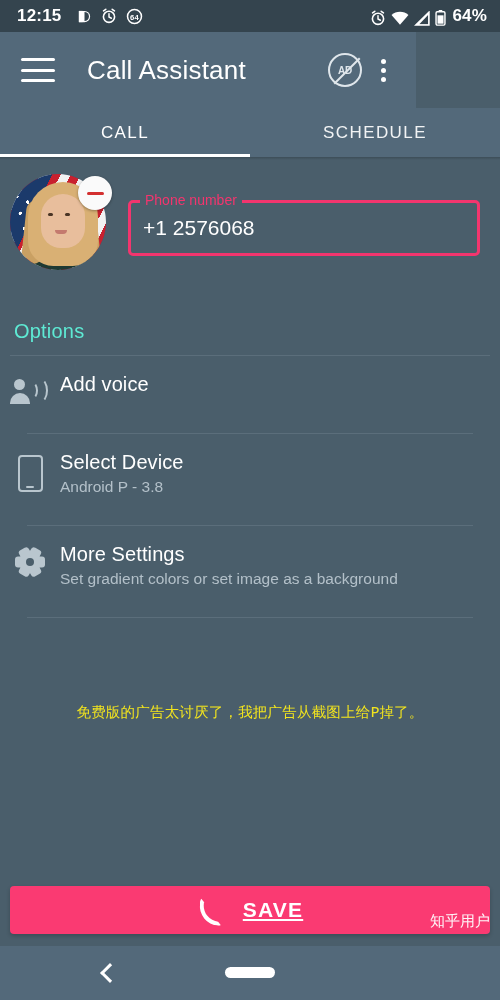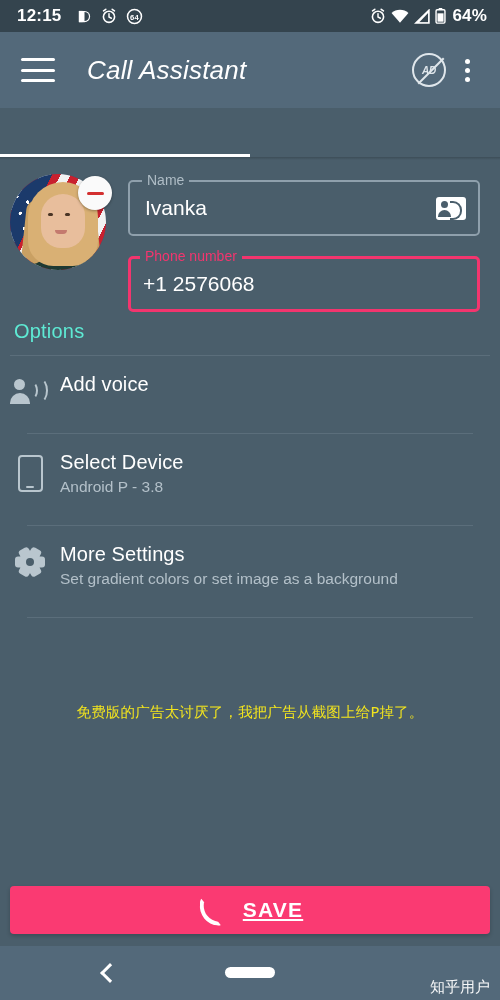--- a/index.html
+++ b/index.html
@@ -13,28 +13,28 @@
 
   
   .statusbar{
     position:absolute;left:0;top:0;width:500px;height:32px;
     background:#34444E;color:#FFFFFF;
     display:flex;align-items:center;
     font-size:16px;font-weight:bold;letter-spacing:.2px;
   }
   .sb-time{margin-left:17px;font-size:17px;font-weight:bold;}
   .sb-left{display:flex;align-items:center;gap:9px;margin-left:16px;}
-  .sb-right{margin-left:auto;display:flex;align-items:center;gap:5px;margin-right:13px;}
+  .sb-right{margin-left:auto;display:flex;align-items:flex-end;gap:5px;margin-right:13px;}
   .sb-pct{font-size:17px;font-weight:bold;margin-left:1px;}
   .ic{display:inline-block;line-height:0;}
 
   
   .appbar{
-    position:absolute;left:0;top:32px;width:500px;height:76px;
-    background:#53697A;display:flex;align-items:center;font-style:italic;
+    position:absolute;left:0;top:32px;width:416px;height:76px;
+    background:#53697A;display:flex;align-items:center;
   }
   .hamburger{width:34px;height:24px;margin-left:21px;display:flex;flex-direction:column;justify-content:space-between;cursor:pointer;}
   .hamburger i{display:block;height:3px;background:#fff;border-radius:2px;}
   .apptitle{
     margin-left:32px;color:#FFFFFF;font-size:26px;font-weight:normal;letter-spacing:.2px;
   }
   .ad-btn{margin-left:auto;margin-right:6px;width:34px;height:34px;display:flex;align-items:center;justify-content:center;cursor:pointer;}
   .ad-circle{
     width:30px;height:30px;border:2px solid #DFE6EB;border-radius:50%;
     display:flex;align-items:center;justify-content:center;position:relative;
@@ -195,21 +195,21 @@
   }
 
   
   .navbar{position:absolute;left:0;top:946px;width:500px;height:54px;background:#53697A;}
   .nav-back{position:absolute;left:100px;top:16px;width:14px;height:22px;cursor:pointer;}
   .nav-back:before{
     content:"";position:absolute;left:3px;top:4px;width:11px;height:11px;
     border-left:3px solid #FFFFFF;border-bottom:3px solid #FFFFFF;transform:rotate(45deg);
   }
   .nav-home{position:absolute;left:50%;margin-left:-25px;top:21px;width:50px;height:11px;background:#FFFFFF;border-radius:6px;cursor:pointer;}
-  .watermark{position:absolute;right:10px;top:978px;color:#FFFFFF;font-size:15px;opacity:.95;
+  .watermark{position:absolute;right:10px;top:912px;color:#FFFFFF;font-size:15px;opacity:.95;
     font-family:"DejaVu Sans","Liberation Sans",sans-serif;}
 </style>
 </head>
 <body>
 
 <div id="app">
 
   <div class="statusbar">
     <div class="sb-time">12:15</div>
     <div class="sb-left">
@@ -277,20 +277,24 @@
         <span>AD</span>
       </div>
     </div>
     <div class="kebab">
         <i></i>
         <i></i>
         <i></i>
       </div>
   </div>
 
+  <div class="tabs">
+    <div class="tab">CALL</div>
+    <div class="tab inactive">SCHEDULE</div>
+  </div>
   <div class="tab-indicator"></div>
   <div class="appbar-shadow"></div>
 
   <div class="form">
 
     <div class="avatar-wrap">
       <div class="avatar">
         <div class="av-flag"></div>
         <div class="av-stars"></div>
         <div class="av-body"></div>
@@ -302,32 +306,20 @@
         <div class="av-eye r"></div>
         <div class="av-mouth"></div>
       </div>
       <div class="badge">
         <i></i>
       </div>
     </div>
 
     <div class="fields">
 
-      <div class="tf">
-        <div class="tf-box"></div>
-        <div class="tf-notch">Name</div>
-        <div class="tf-val">Ivanka</div>
-        <div class="tf-action">
-          <div class="contact-icon">
-            <span class="ci-head"></span>
-              <span class="ci-body"></span>
-              <span class="ci-phone"></span>
-          </div>
-        </div>
-      </div>
 
       <div class="tf focused phone-wrap">
         <div class="tf-box"></div>
         <div class="tf-notch">Phone number</div>
         <div class="tf-val">+1 2576068</div>
       </div>
 
     </div>
   </div>
 

